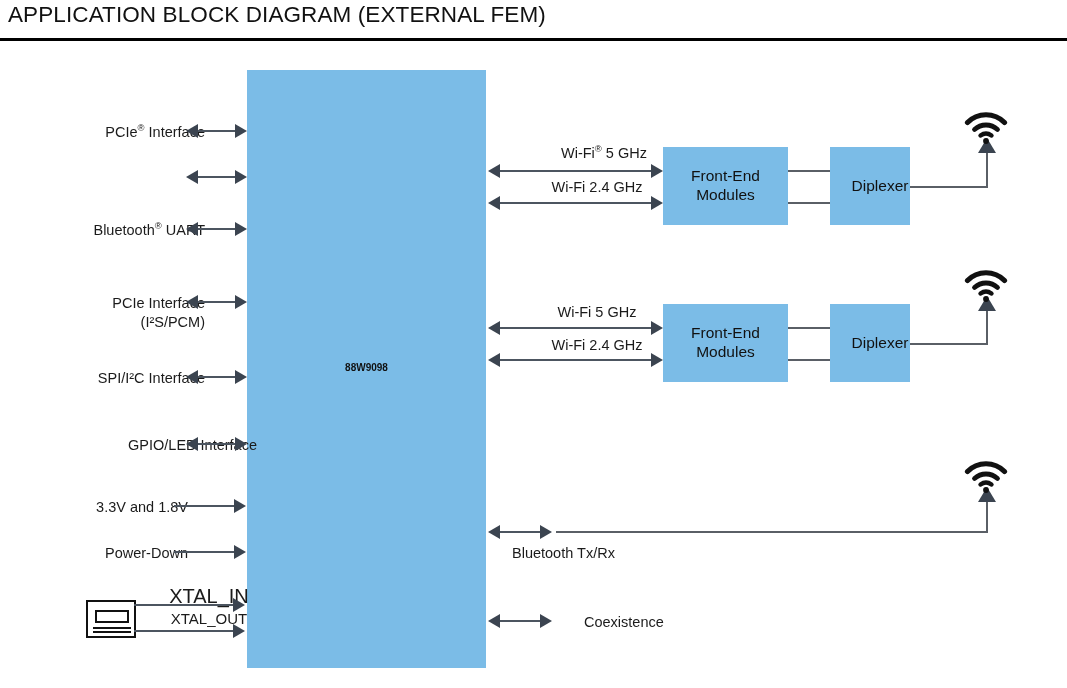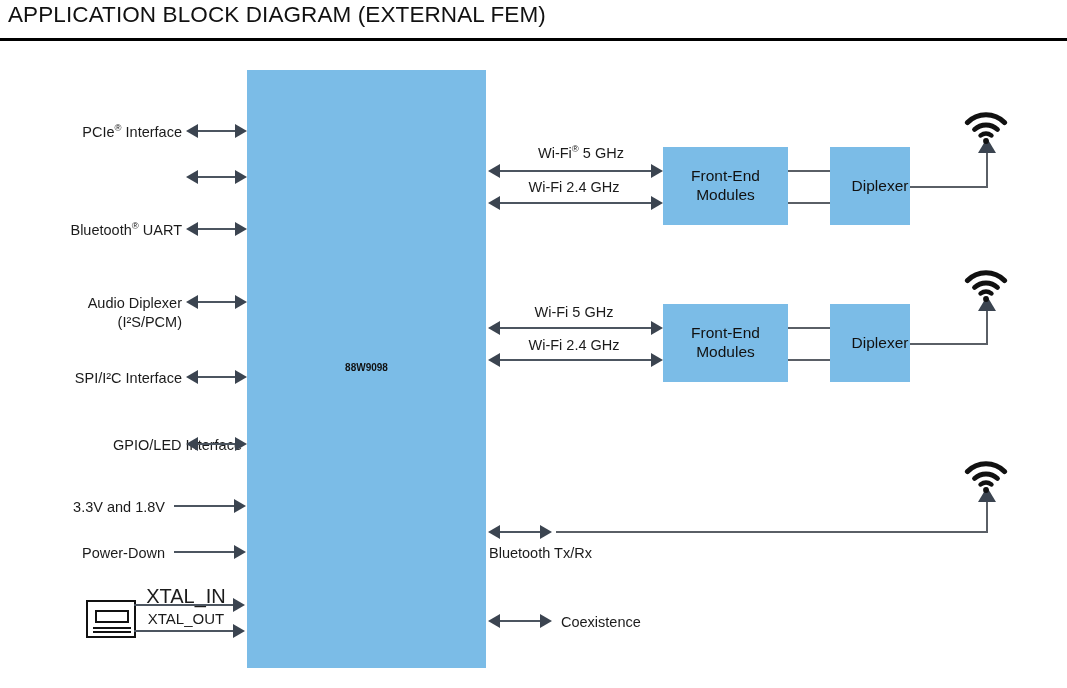--- a/index.html
+++ b/index.html
@@ -77,20 +77,21 @@
   .fem-2 { left: 663px; top: 304px; }
   .dip-2 { left: 830px; top: 304px; }
 
   
   .lbl {
     position: absolute;
     font-size: 14.5px;
     color: #1b1b1b;
     white-space: nowrap;
     line-height: 1.28;
+    margin-left: 23px;
   }
   .lbl.r { text-align: right; }
   .lbl.c { text-align: center; }
   .sup { font-size: 9.5px; vertical-align: super; line-height: 0; }
 
   
   .line {
     position: absolute;
     background: #4c5560;
   }
@@ -182,33 +183,33 @@
   <div class="arrow right" style="left:235px; top:170px;"></div>
 
   <div class="lbl r" style="left:0px; top:221px; width:182px;">
     <span>Bluetooth</span><span class="sup">®</span><span> UART</span>
   </div>
   <div class="line h" style="left:192px; top:228px; width:50px;"></div>
   <div class="arrow left" style="left:186px; top:222px;"></div>
   <div class="arrow right" style="left:235px; top:222px;"></div>
 
   <div class="lbl r" style="left:0px; top:294px; width:182px;">
-    <div>Audio Diplexer</div>
+    <div>PCIe Interface</div>
     <div>(I²S/PCM)</div>
   </div>
   <div class="line h" style="left:192px; top:301px; width:50px;"></div>
   <div class="arrow left" style="left:186px; top:295px;"></div>
   <div class="arrow right" style="left:235px; top:295px;"></div>
 
   <div class="lbl r" style="left:0px; top:369px; width:182px;">SPI/I²C Interface</div>
   <div class="line h" style="left:192px; top:376px; width:50px;"></div>
   <div class="arrow left" style="left:186px; top:370px;"></div>
   <div class="arrow right" style="left:235px; top:370px;"></div>
 
-  <div class="lbl r" style="left:16px; top:436px; width:182px;padding-left:44px;">GPIO/LED Interface</div>
+  <div class="lbl r" style="left:8px; top:436px; width:182px;padding-left:44px;">GPIO/LED Interface</div>
   <div class="line h" style="left:192px; top:443px; width:50px;"></div>
   <div class="arrow left" style="left:186px; top:437px;"></div>
   <div class="arrow right" style="left:235px; top:437px;"></div>
 
   <div class="lbl r" style="left:0px; top:498px; width:165px;">3.3V and 1.8V</div>
   <div class="line h" style="left:174px; top:505px; width:62px;"></div>
   <div class="arrow right" style="left:234px; top:499px;"></div>
 
   <div class="lbl r" style="left:0px; top:544px; width:165px;">Power-Down</div>
   <div class="line h" style="left:174px; top:551px; width:62px;"></div>

